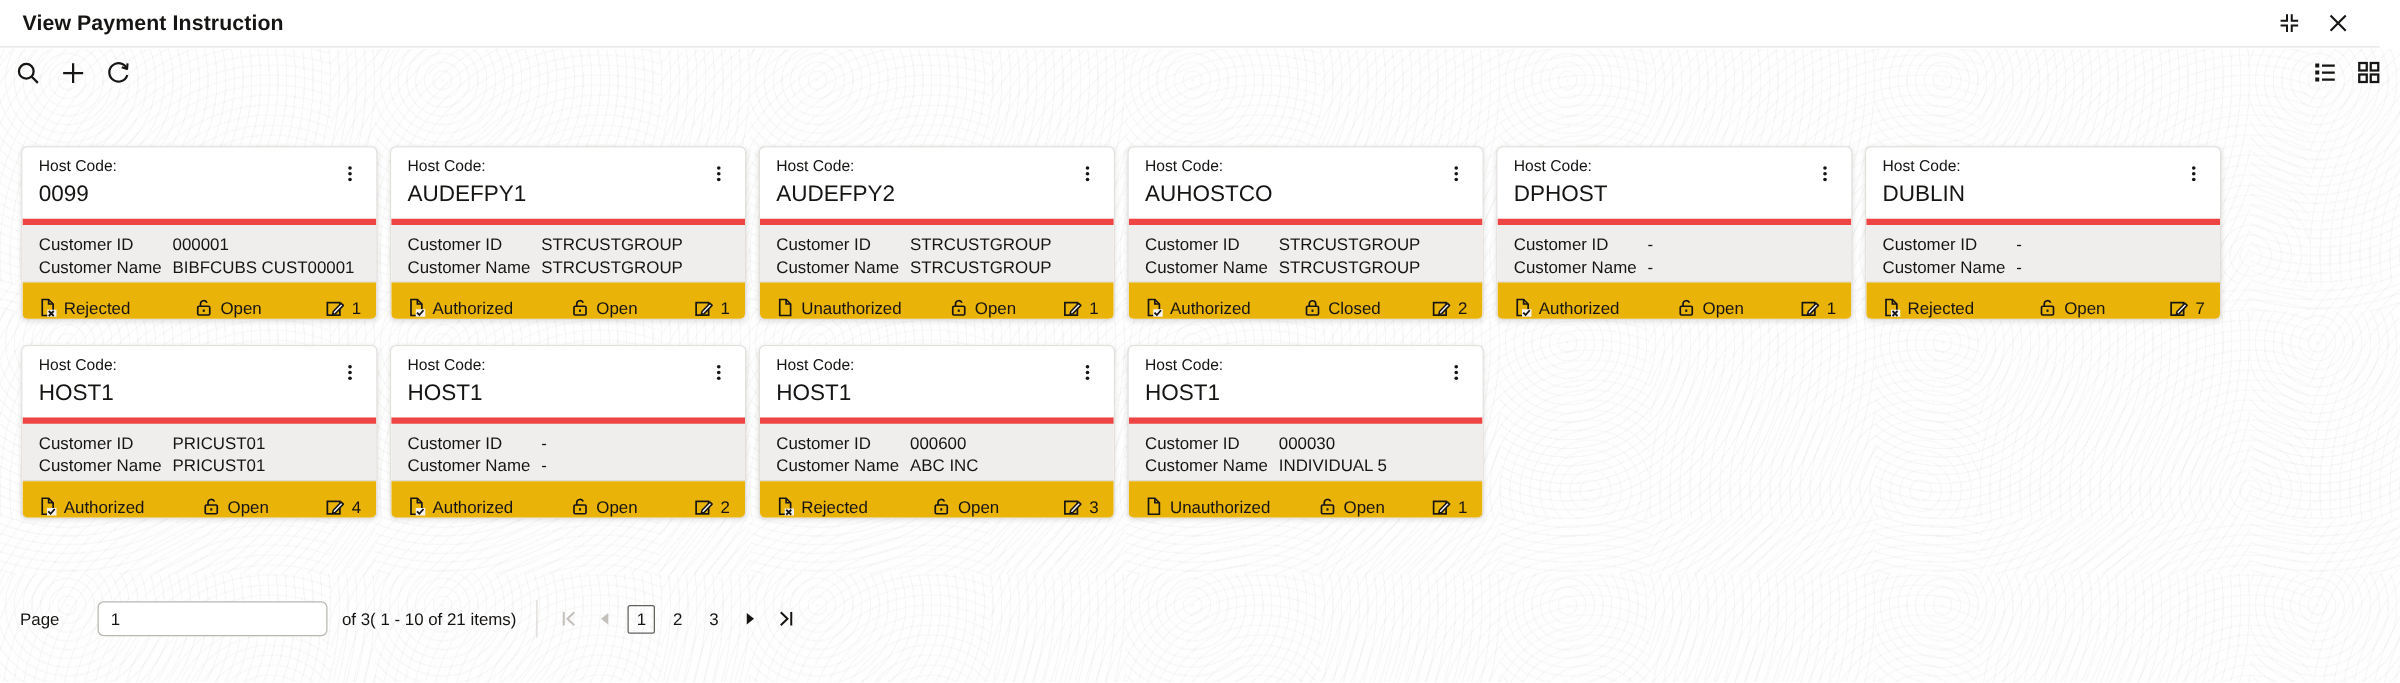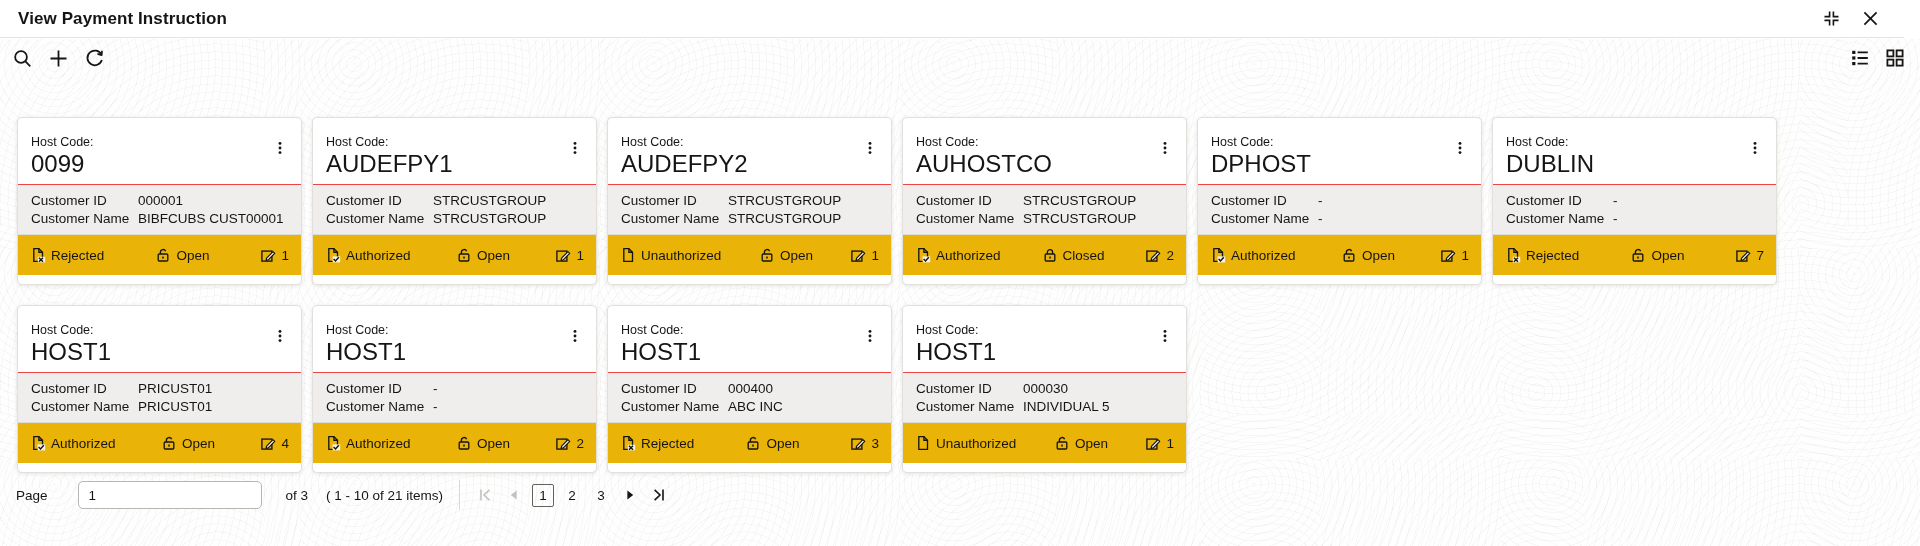--- a/index.html
+++ b/index.html
@@ -29,29 +29,29 @@
       repeating-radial-gradient(circle at 18% 12%, rgba(90,84,78,.045) 0 1px, transparent 1px 7px),
       repeating-radial-gradient(circle at 82% 88%, rgba(90,84,78,.04) 0 1px, transparent 1px 8px);
     background-size:300px 210px,264px 188px;
   }
   .toolbar{position:absolute;top:9px;left:12px;display:flex;align-items:center;gap:15px}
   .view-toggle{position:absolute;top:9px;right:15px;display:flex;align-items:center;gap:15px}
 
   
   .grid{position:absolute;left:17px;top:78px;display:grid;grid-template-columns:repeat(6,285px);gap:20px 10px}
   .card{
-    width:285px;height:168px;background:#fff;border:1px solid #e3e0dc;border-radius:5px;
-    box-shadow:0 1px 4px rgba(0,0,0,.10);overflow:hidden;display:flex;flex-direction:column;box-sizing:border-box;justify-content:center;
+    width:285px;height:139px;background:#fff;border:1px solid #e3e0dc;border-radius:5px;
+    box-shadow:0 1px 4px rgba(0,0,0,.10);overflow:hidden;display:flex;flex-direction:column;box-sizing:border-box;
   }
   .card-head{height:57px;flex:none;padding:8px 10px 0 13px;display:flex;justify-content:space-between;box-sizing:border-box;background:#fff}
   .hc-label{font-size:12.5px;line-height:15px}
-  .hc-value{font-size:24px;line-height:24px;margin-top:2px}
+  .hc-value{font-size:18px;line-height:24px;margin-top:2px}
   .kebab-btn{width:22px;height:26px}
   .card-info{
-    height:51px;flex:none;background:#f0eeec;border-top:1px solid #ef4444;border-bottom:1px solid #dedad6;
+    height:51px;flex:none;background:#f0eeec;border-top:5px solid #ef4444;border-bottom:1px solid #dedad6;
     padding:7px 13px;font-size:13.5px;box-sizing:border-box;
   }
   .info-row{display:flex;line-height:18px;white-space:nowrap}
   .info-key{width:107px;flex:none}
   .info-val{font-weight:400}
   .card-foot{
     height:40px;flex:none;background:#eab308;display:flex;align-items:center;
     justify-content:space-between;padding:0 12px;font-size:13.5px;box-sizing:border-box;
   }
   .badge{display:flex;align-items:center;gap:5px}
@@ -61,22 +61,22 @@
   .auth-ic[data-icon="doc-x"] .v-doc-x{display:block}
   .lock-ic[data-icon="lock-open"] .v-lock-open{display:block}
   .lock-ic[data-icon="lock-closed"] .v-lock-closed{display:block}
 
   
   .pagination{position:absolute;left:16px;top:440px;height:32px;display:flex;align-items:center;font-size:13.5px}
   .page-input{
     margin-left:30px;width:184px;height:28px;border:1px solid #b9b6b1;border-radius:5px;
     padding:0 10px;font-size:13.5px;font-family:inherit;color:#161513;background:#fff;box-sizing:border-box;
   }
-  .of-text{margin-left:24px}
-  .items-text{margin-left:18px}
+  .of-text{margin-left:12px}
+  .items-text{}
   .pager-divider{width:1px;height:30px;background:#ddd9d5;margin-left:16px}
   .pager{display:flex;align-items:center;gap:7px;margin-left:14px}
   .pager .icon-btn{width:22px;height:22px}
   .pager .disabled{color:#c4c1bc;cursor:default}
   .page-num{
     min-width:22px;height:23px;display:flex;align-items:center;justify-content:center;
     background:none;border:none;font-size:13.5px;font-family:inherit;color:#161513;cursor:pointer;padding:0 2px;
   }
   .page-num.current{border:1px solid #64615d;border-radius:2px}
 </style>
@@ -601,21 +601,21 @@
         </div>
         <button class="icon-btn kebab-btn">
             <svg class="ic" width="16" height="16">
               <use href="#i-kebab"></use>
             </svg>
           </button>
       </div>
       <div class="card-info">
         <div class="info-row">
             <span class="info-key">Customer ID</span>
-            <span class="info-val">000400</span>
+            <span class="info-val">000600</span>
           </div>
         <div class="info-row">
             <span class="info-key">Customer Name</span>
             <span class="info-val">ABC INC</span>
           </div>
       </div>
       <div class="card-foot">
         <span class="badge auth-ic" data-icon="doc-x">
 
           <svg class="ic v-doc-x" width="16" height="16">

